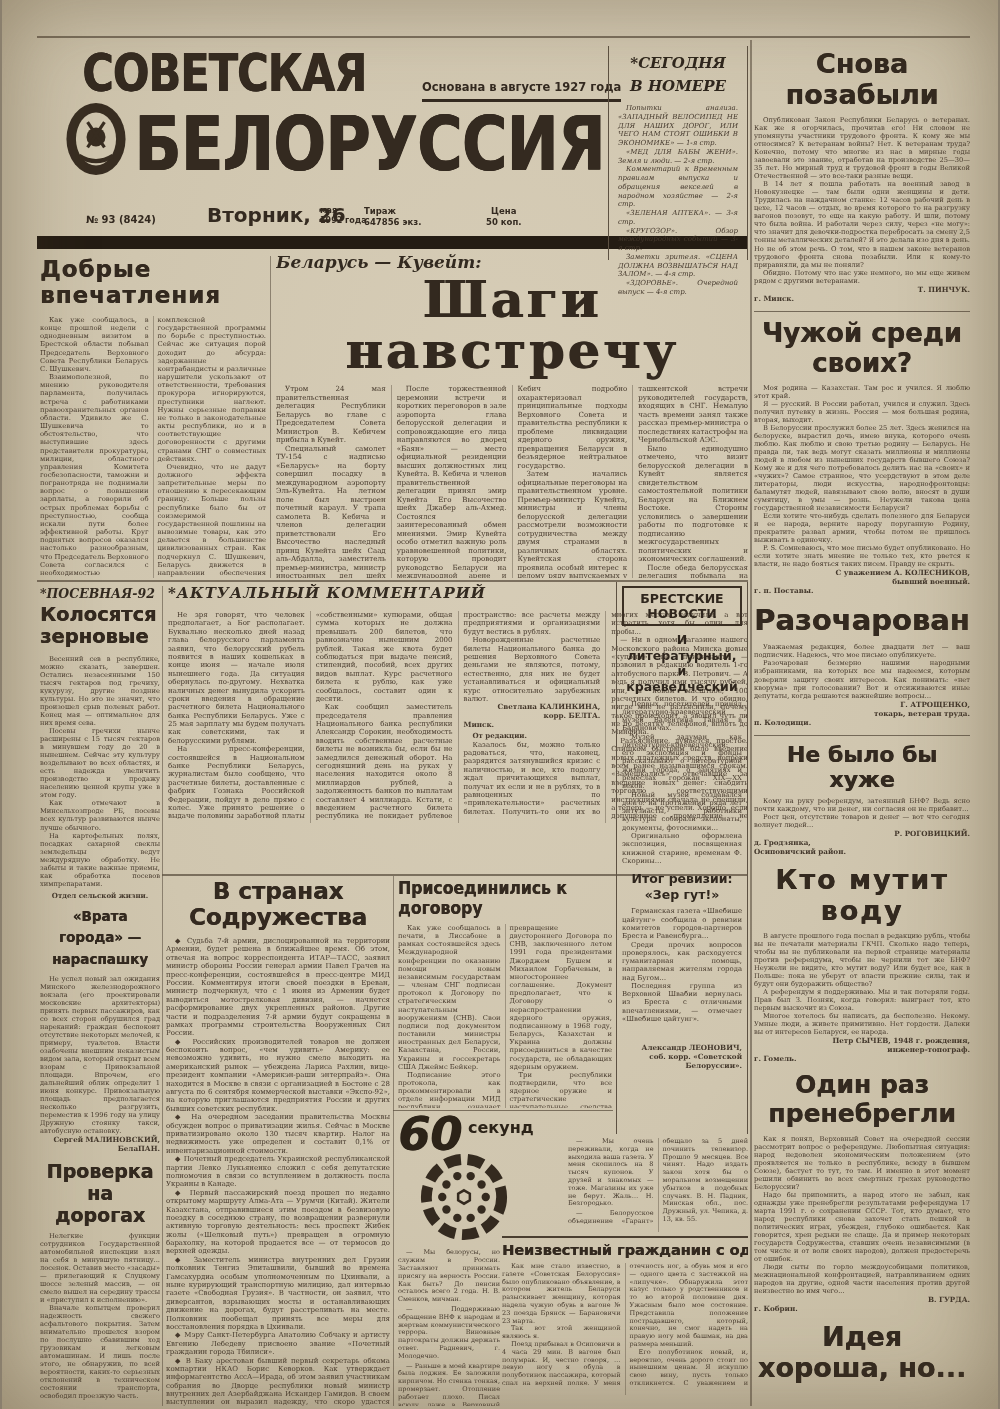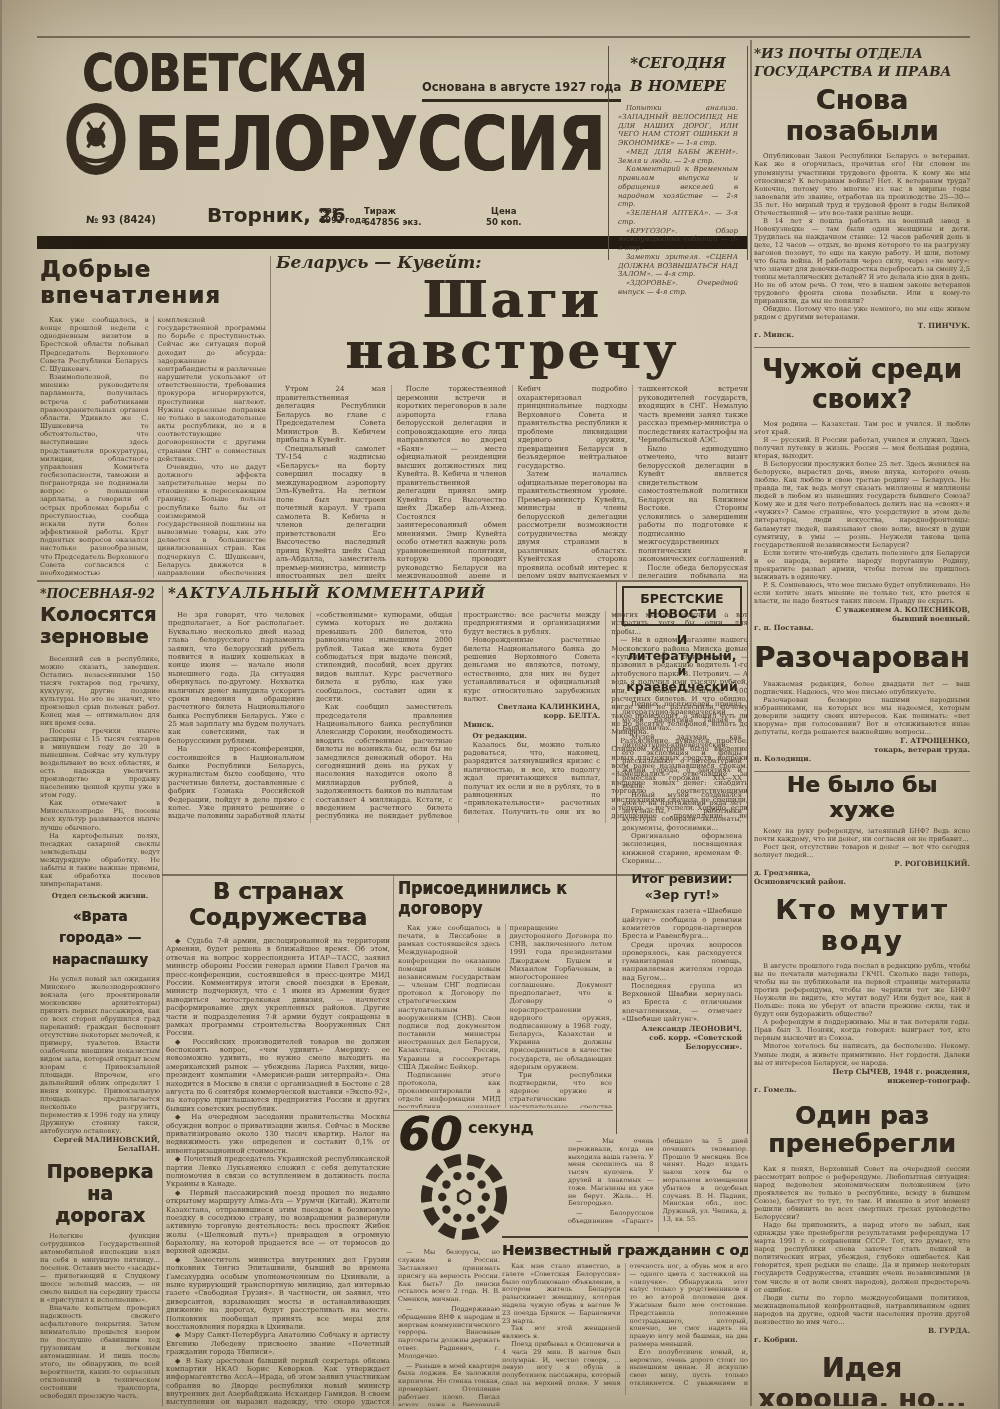--- a/index.html
+++ b/index.html
@@ -222,21 +222,21 @@
         <p>Новый музей создавался долго: на протяжении ряда лет энтузиасты, работники культуры собирали экспонаты, документы, фотоснимки…</p>
         <p>Оригинально оформлена экспозиция, посвященная книжной старине, временам Ф. Скорины…</p>
       </div>
     <div class="subhead">Итог ревизии:
 «Зер гут!»</div>
     <div class="body-text" style="font-size:6.9px;">
         <p>Германская газета «Швебише цайтунг» сообщила о ревизии комитетов городов-партнеров Бреста и Равенсбурга…</p>
         <p>Среди прочих вопросов проверялось, как расходуется гуманитарная помощь, направляемая жителям города над Бугом…</p>
         <p>Последняя группа из Верховной Швабии вернулась из Бреста с отличными впечатлениями, — отмечает «Швебише цайтунг».</p>
       </div>
-    <div class="byline" style="margin-top:1px;">Александр ЛЕОНОВИЧ,
+    <div class="byline" style="margin-top:20px;">Александр ЛЕОНОВИЧ,
 соб. корр. «Советской Белоруссии».</div>
   </div>
 
   <div class="abs hr" style="left:391px;top:1110px;width:220px;height:1px;"></div>
 
   <div class="abs" style="left:396px;top:1114px;width:164px;height:292px;overflow:hidden;">
     <div style="display:flex;align-items:flex-start;">
       <span class="sixty-num">60</span>
       <span class="sixty-word" style="margin:4px 0 0 6px;">секунд</span>
     </div>
@@ -275,22 +275,20 @@
         <p>Как мне стало известно, в газете «Советская Белоруссия» было опубликовано объявление, в котором житель Беларуси разыскивает женщину, которая надела чужую обувь в вагоне № 23 поезда Брянск — Барановичи 23 марта.</p>
         <p>Так вот этой женщиной являюсь я.</p>
         <p>Поезд прибывал в Осиповичи в 4 часа 29 мин. В вагоне был полумрак. И, честно говоря, … левую ногу я обула в полуботинок пассажира, который спал на верхней полке. У меня отечность ног, а обувь моя и его — одного цвета с застежкой на «липучке». Обнаружила этот казус только у родственников и то во второй половине дня. Ужасным было мое состояние. Представила положение пострадавшего, который, конечно, не смог надеть на правую ногу мой башмак, на два размера меньший.</p>
         <p>Его полуботинок новый, и, вероятно, очень дорого стоит по нынешним ценам. Я искуплю свою вину, пусть только откликнется. С уважением и надеждой, ветеран войны и труда Жуновская Зинаида Иосифовна, 241035, Брянск, ул. Мало-Орловская, 7, кв. 2.</p>
       </div>
   </div>
 
   <div class="abs letcol" style="left:752px;top:44px;height:1362px;overflow:hidden;">
 
     <div class="sec">
-      <div class="kicker" style="font-size:13.5px;line-height:1.35;">*ИЗ ПОЧТЫ ОТДЕЛА
-ГОСУДАРСТВА И ПРАВА</div>
       <div class="head center" style="font-size:27px;margin:4px 0 6px;">Снова позабыли</div>
       <div class="body-text">
           <p>Опубликован Закон Республики Беларусь о ветеранах. Как же я огорчилась, прочитав его! Ни словом не упомянуты участники трудового фронта. К кому же мы относимся? К ветеранам войны? Нет. К ветеранам труда? Конечно, потому что многие из нас в мирные годы завоевали это звание, отработав на производстве 25—30—35 лет. Но мирный труд и трудовой фронт в годы Великой Отечественной — это все-таки разные вещи.</p>
           <p>В 14 лет я пошла работать на военный завод в Новокузнецке — там были одни женщины и дети. Трудилась на наждачном станке: 12 часов рабочий день в цехе, 12 часов — отдых, во время которого то на разгрузку вагонов позовут, то еще на какую работу. И шли, потому что была война. И работали через силу, через «не могу»: что значит для девочки-подростка перебросать за смену 2,5 тонны металлических деталей? Я это делала изо дня в день. Но не об этом речь. О том, что в нашем законе ветеранов трудового фронта снова позабыли. Или к кому-то приравняли, да мы не поняли?</p>
           <p>Обидно. Потому что нас уже немного, но мы еще живем рядом с другими ветеранами.</p>
         </div>
       <div class="byline">Т. ПИНЧУК.</div>
       <div class="place">г. Минск.</div>
     </div>
 
@@ -312,21 +310,21 @@
       <div class="head center" style="font-size:29px;margin-bottom:6px;">Разочарован...</div>
       <div class="body-text">
           <p>Уважаемая редакция, более двадцати лет — ваш подписчик. Надеюсь, что мое письмо опубликуете.</p>
           <p>Разочарован безмерно нашими народными избранниками, на которых все мы надеемся, которым доверили защиту своих интересов. Как понимать: «нет кворума» при голосовании? Вот и отсиживаются иные депутаты, когда решаются важнейшие вопросы…</p>
         </div>
       <div class="byline">Г. АТРОЩЕНКО,
 токарь, ветеран труда.</div>
       <div class="place">п. Колодищи.</div>
     </div>
 
-    <div class="sec" style="border-top:1.5px solid rgba(93,81,66,.8);padding-top:0;">
+    <div class="sec" style="border-top:1.5px solid rgba(93,81,66,.8);padding-top:6px;">
       <div class="head center" style="font-size:22px;margin-bottom:5px;">Не было бы хуже</div>
       <div class="body-text">
           <p>Кому на руку референдум, затеянный БНФ? Ведь ясно почти каждому, что ни денег, ни согласия он не прибавит…</p>
           <p>Рост цен, отсутствие товаров и денег — вот что сегодня волнует людей…</p>
         </div>
       <div class="byline">Р. РОГОВИЦКИЙ.</div>
       <div class="place">д. Гродзянка,
 Осиповичский район.</div>
     </div>
 

